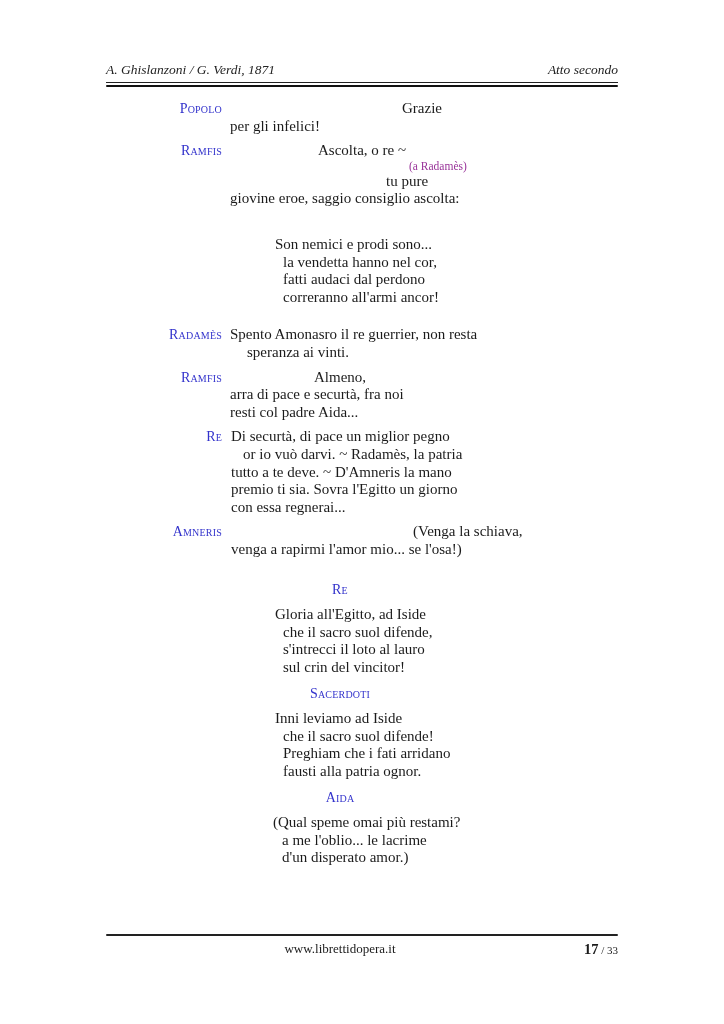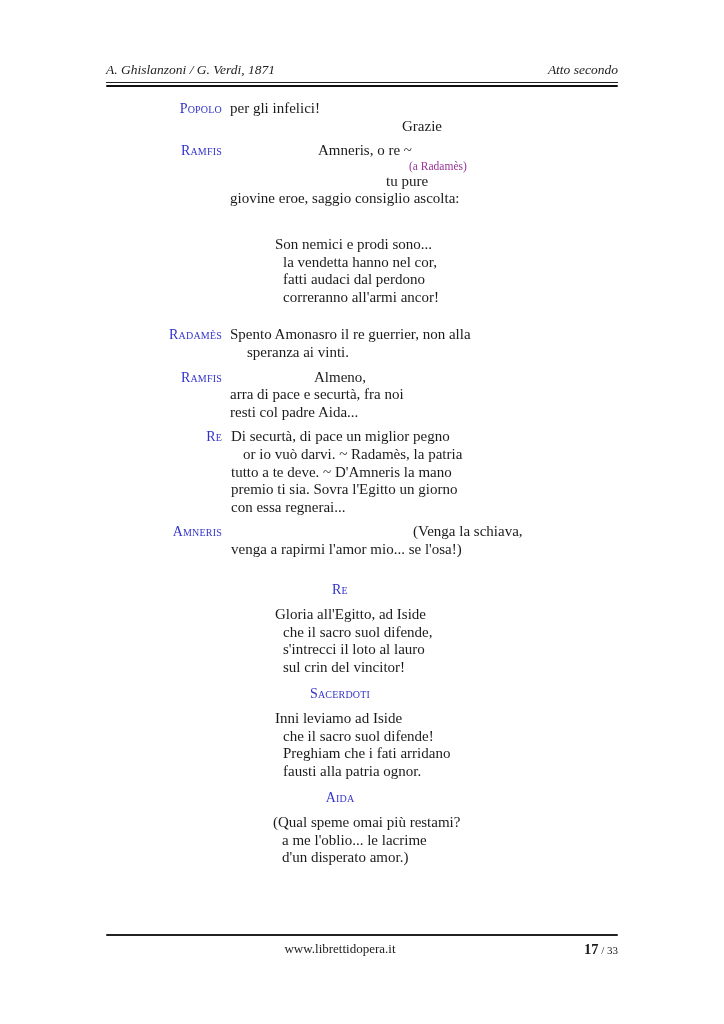--- a/index.html
+++ b/index.html
@@ -75,46 +75,46 @@
       <span>A. Ghislanzoni / G. Verdi, 1871</span>
       <span>Atto secondo</span>
     </div>
     <div class="header-rule-thin"></div>
     <div class="header-rule-thick"></div>
 
     <div class="dialogue-area" id="dialogue-area">
         <div class="speech">
           <div class="name">Popolo</div>
           <div class="dialogue">
+            <div class="line" style="margin-left: 172px;">Grazie</div>
             <div class="line" style="margin-left: 0px;">per gli infelici!</div>
-            <div class="line" style="margin-left: 172px;">Grazie</div>
           </div>
         </div>
         <div class="speech">
           <div class="name">Ramfis</div>
           <div class="dialogue">
-            <div class="line" style="margin-left: 88px;">Amneris, o re ~</div>
+            <div class="line" style="margin-left: 88px;">Ascolta, o re ~</div>
             <div class="line direction" style="margin-left: 157px;">(a Radamès)</div>
             <div class="line" style="margin-left: 156px;">tu pure</div>
             <div class="line" style="margin-left: 0px;">giovine eroe, saggio consiglio ascolta:</div>
           </div>
         </div>
         <div class="speech stanza-block">
           <div class="name"></div>
           <div class="dialogue">
             <div class="line" style="margin-left: 45px;">Son nemici e prodi sono...</div>
             <div class="line" style="margin-left: 53px;">la vendetta hanno nel cor,</div>
             <div class="line" style="margin-left: 53px;">fatti audaci dal perdono</div>
             <div class="line" style="margin-left: 53px;">correranno all'armi ancor!</div>
           </div>
         </div>
         <div class="speech">
           <div class="name">Radamès</div>
           <div class="dialogue">
-            <div class="line" style="margin-left: 0px;">Spento Amonasro il re guerrier, non alla</div>
+            <div class="line" style="margin-left: 0px;">Spento Amonasro il re guerrier, non resta</div>
             <div class="line" style="margin-left: 17px;">speranza ai vinti.</div>
           </div>
         </div>
         <div class="speech">
           <div class="name">Ramfis</div>
           <div class="dialogue">
             <div class="line" style="margin-left: 84px;">Almeno,</div>
             <div class="line" style="margin-left: 0px;">arra di pace e securtà, fra noi</div>
             <div class="line" style="margin-left: 0px;">resti col padre Aida...</div>
           </div>

